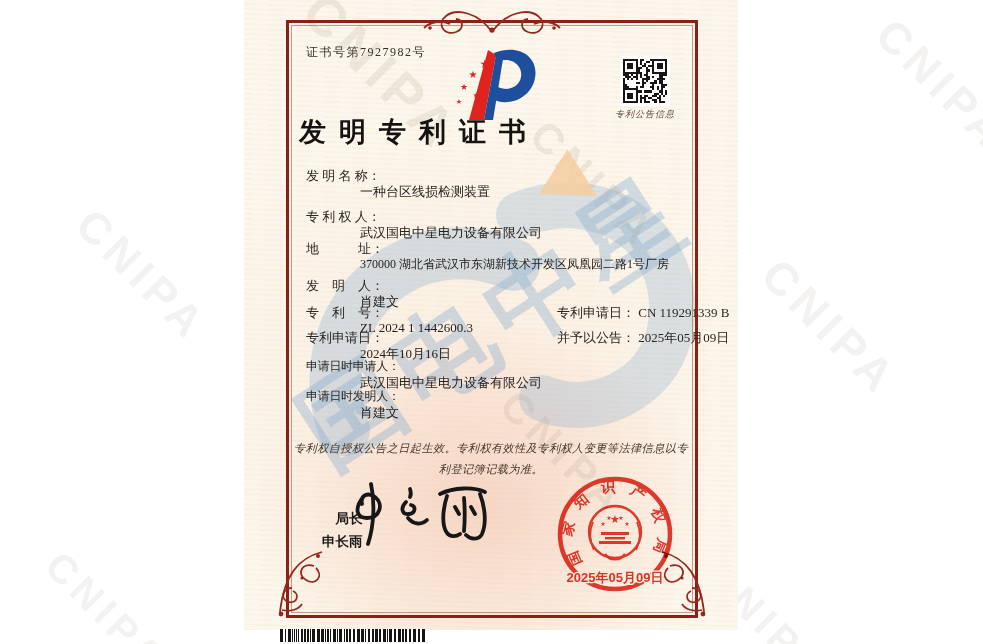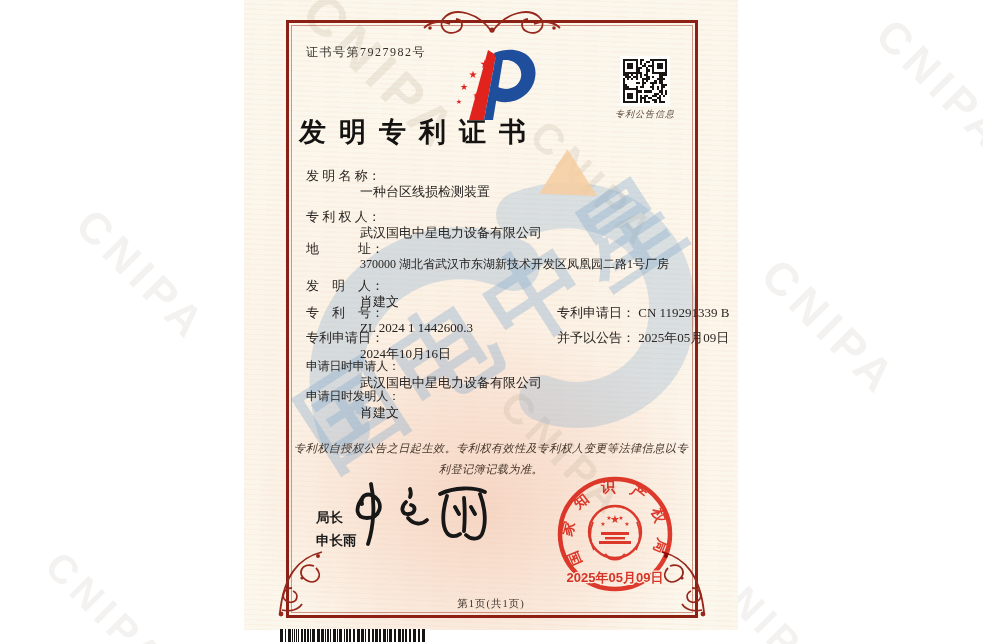--- a/index.html
+++ b/index.html
@@ -37,22 +37,22 @@
   .qr div.on{background:#191613;}
   .qr-cap{position:absolute;left:356px;top:108px;width:90px;text-align:center;font-size:9px;
       letter-spacing:1px;color:#5a4a3d;font-style:italic;}
   .row{position:absolute;left:62px;width:392px;font-size:13px;color:#2a2724;white-space:nowrap;}
   .row .val{position:absolute;left:54px;color:#242220;margin-top:16px;}
   .row .pair-r{position:absolute;left:251px;}
   .row .lab-s{font-size:12px;letter-spacing:-.3px;}
   .row .val-addr{font-size:12px;}
   .statement{position:absolute;left:46px;top:438px;width:402px;text-align:center;
       font-size:11.2px;line-height:20.5px;font-style:italic;color:#45362a;letter-spacing:.4px;}
-  .director{position:absolute;left:72px;top:507px;font-family:Liberation Mono, monospace;
-      font-weight:700;font-size:13.5px;line-height:23px;color:#191919;}
+  .director{position:absolute;left:78px;top:507px;font-family:Liberation Serif, serif;
+      font-weight:700;font-size:13.5px;line-height:23px;color:#191919;text-align:right;}
   .sig{position:absolute;left:100px;top:476px;}
   .seal{position:absolute;left:310px;top:473px;mix-blend-mode:multiply;opacity:.93;}
   .seal-arc{font-family:"Liberation Serif","DejaVu Serif",serif;font-weight:700;font-size:14.5px;
       letter-spacing:13px;fill:#e02f22;}
   .seal-date{font-family:"Liberation Sans","DejaVu Sans",sans-serif;font-weight:700;font-size:13px;
       fill:#d92a1c;stroke:#fff;stroke-width:2.5px;paint-order:stroke;}
   .footer-page{position:absolute;left:42px;top:597px;width:410px;text-align:center;
       font-size:10.5px;color:#3d332a;letter-spacing:1px;}
   
   .barcode{position:absolute;left:280px;top:629px;width:150px;height:13px;display:flex;
@@ -665,21 +665,20 @@
         <rect x="-14" y="-2" width="28" height="3" stroke="none"></rect>
         <rect x="-10" y="3" width="20" height="2.4" stroke="none"></rect>
         <rect x="-16" y="7" width="32" height="3" stroke="none"></rect>
         <path d="M-10 20 A 12 12 0 0 0 10 20" fill="none" stroke-width="2.4"></path>
         <path d="M-21 16 Q -28 2 -22 -12" fill="none" stroke-width="1.8"></path>
         <path d="M21 16 Q 28 2 22 -12" fill="none" stroke-width="1.8"></path>
       </g>
       <text class="seal-date" x="0" y="48" text-anchor="middle">2025年05月09日</text>
     </svg>
 
-    <div class="footer-page">第1页(共1页)</div>
   </div>
 
   <div class="barcode" id="barcode">
       <span style="width: 3px; margin-right: 2px;"></span>
       <span style="width: 1px; margin-right: 2px;"></span>
       <span style="width: 3px; margin-right: 1px;"></span>
       <span style="width: 1px; margin-right: 1px;"></span>
       <span style="width: 1px; margin-right: 1px;"></span>
       <span style="width: 1px; margin-right: 1px;"></span>
       <span style="width: 1px; margin-right: 2px;"></span>

